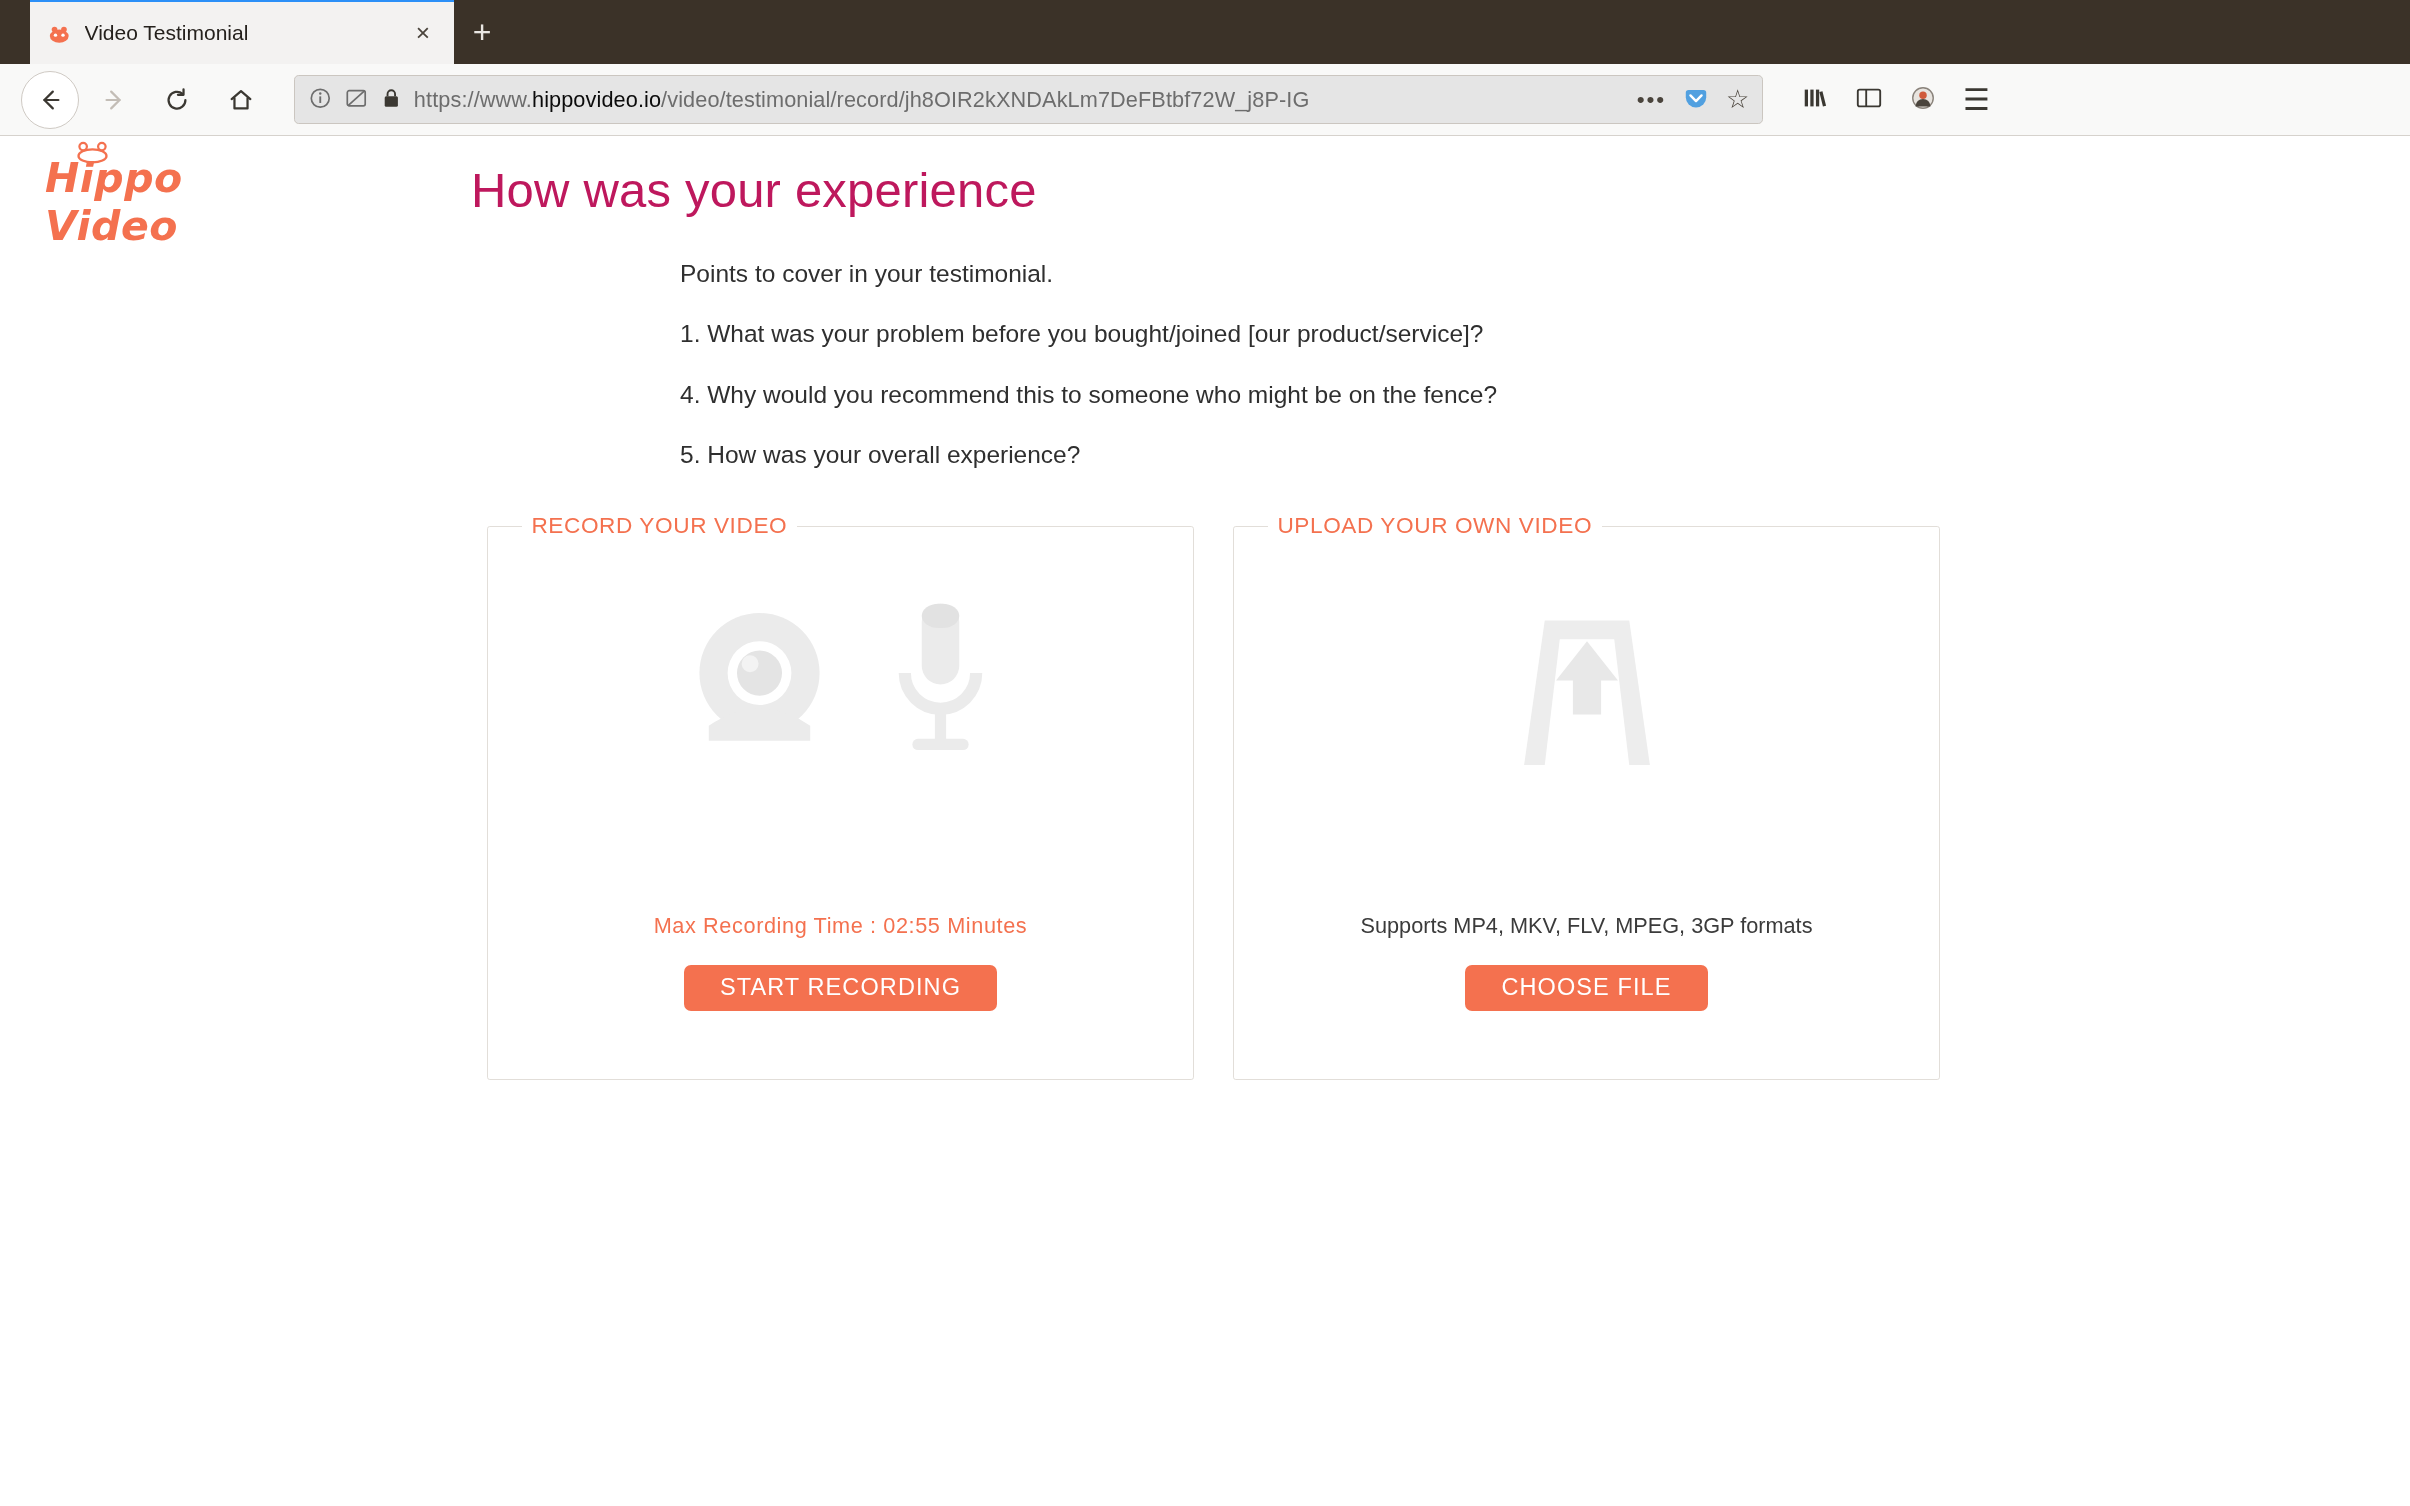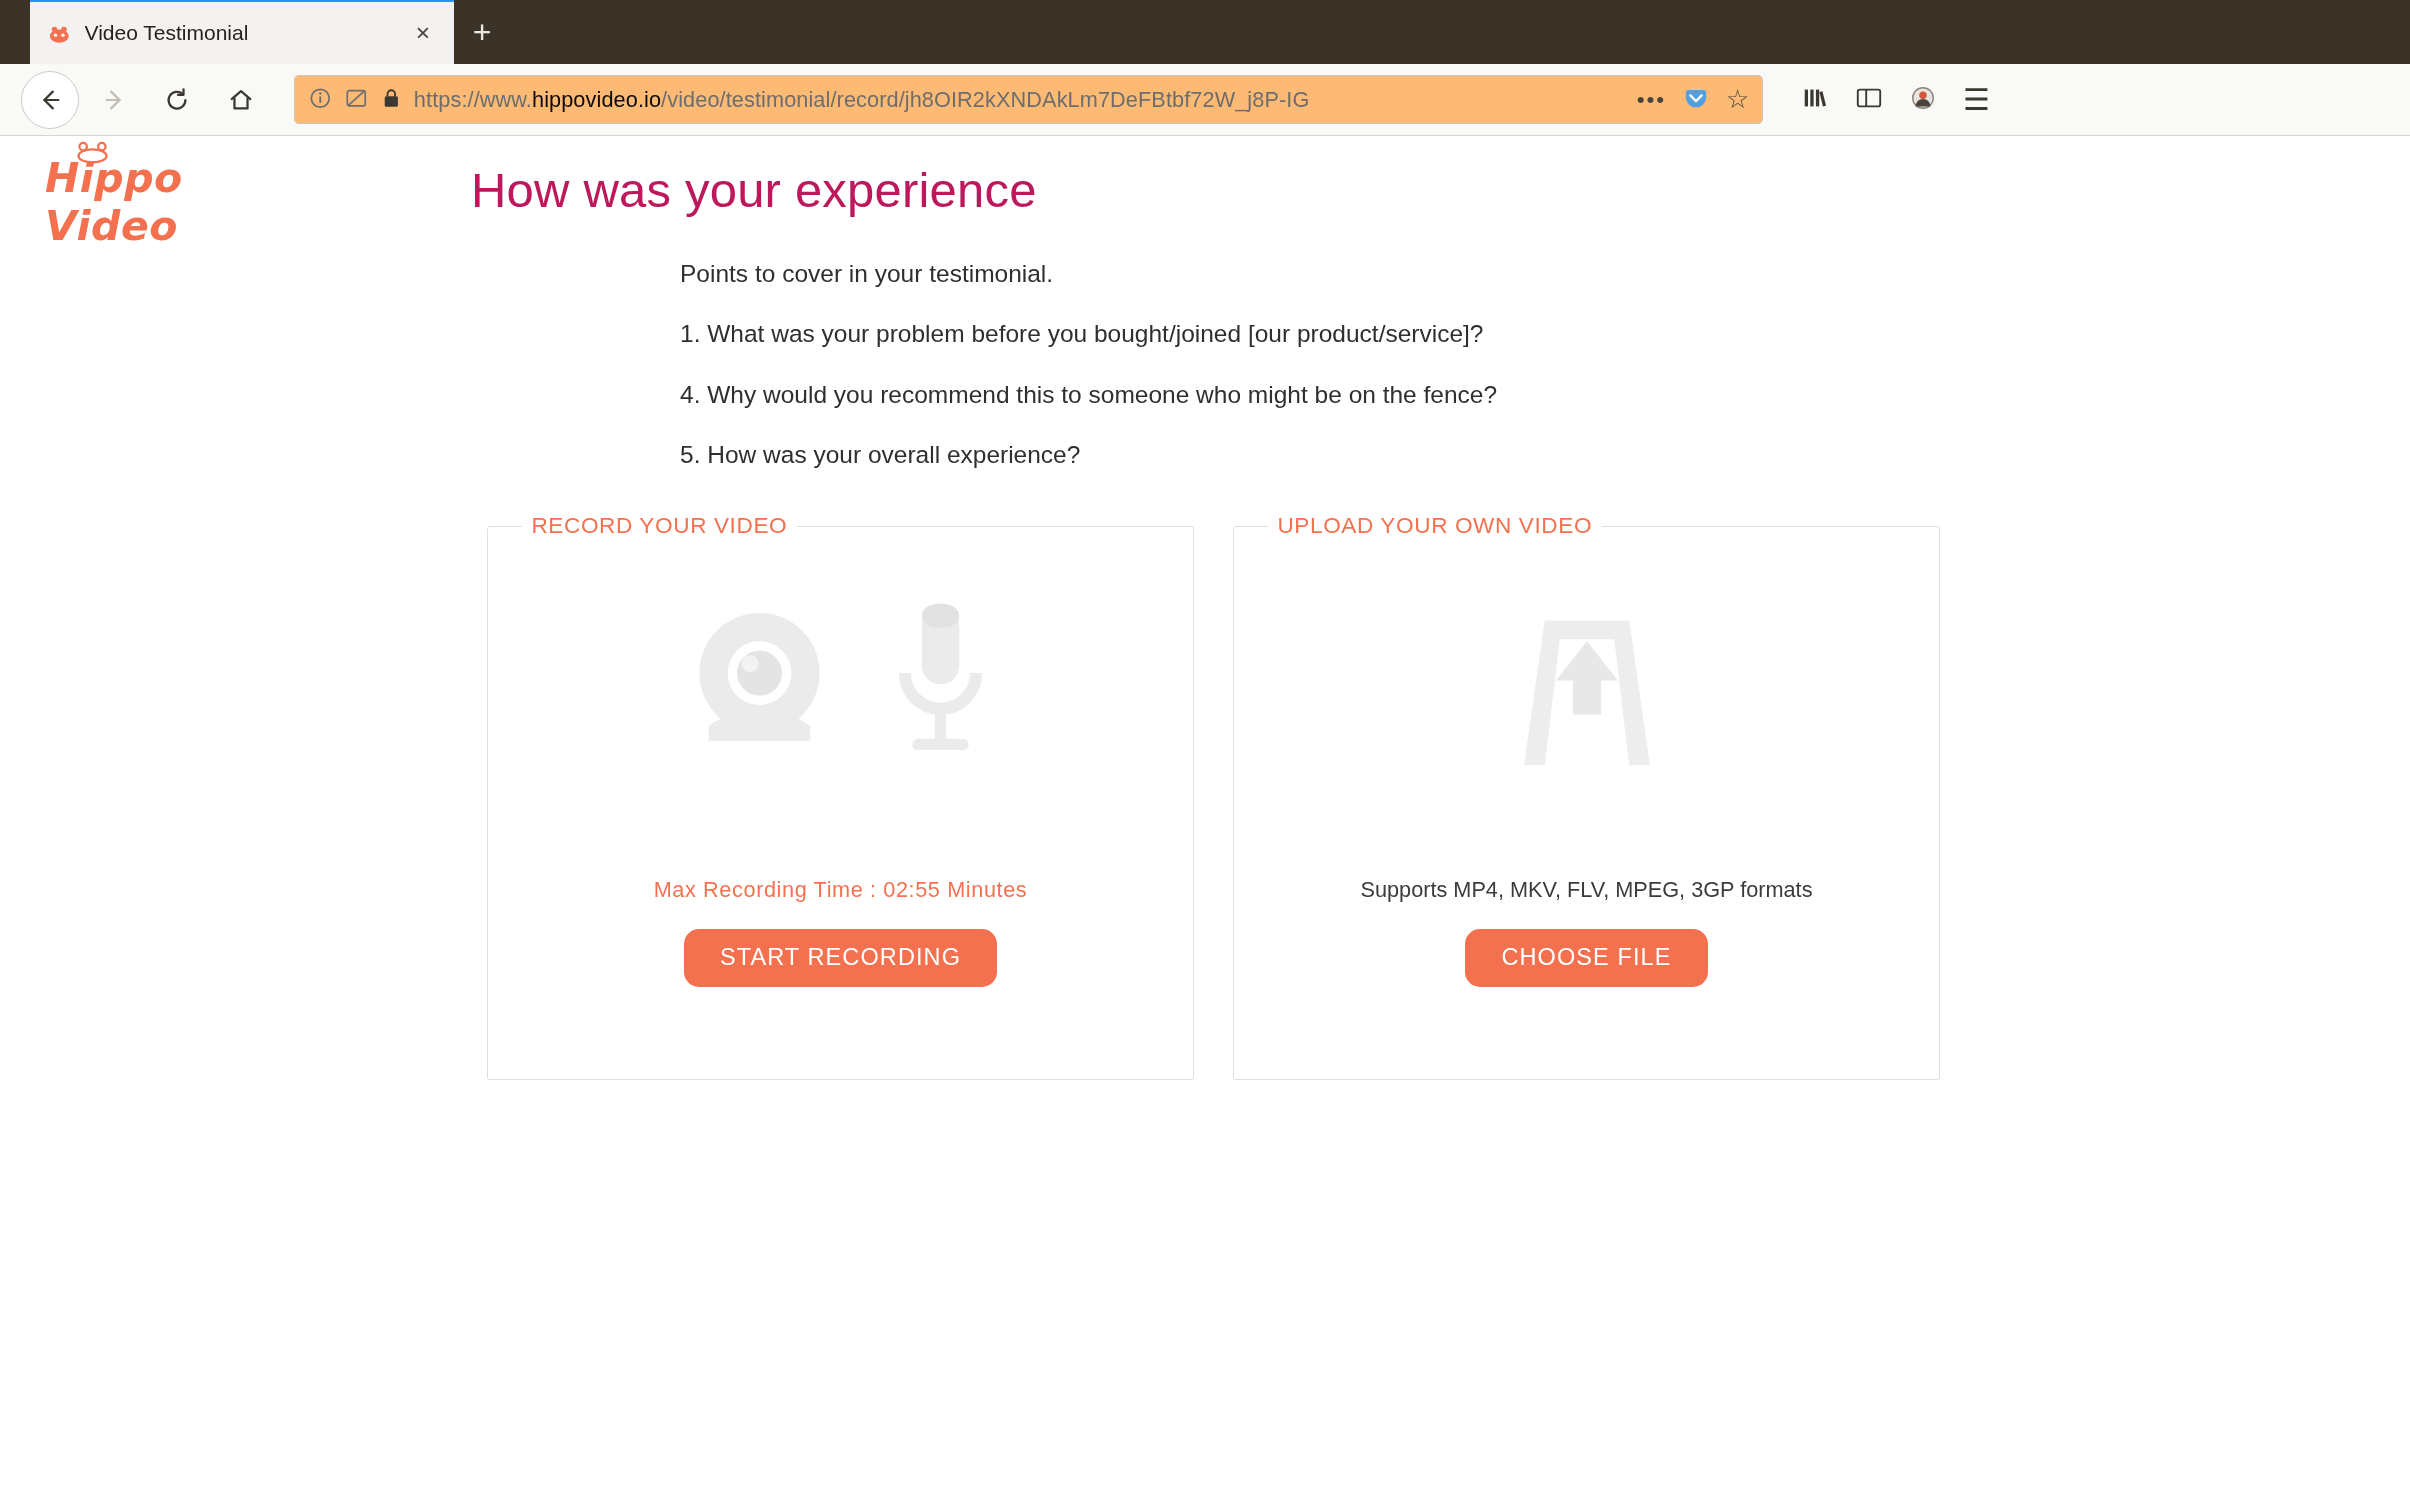--- a/index.html
+++ b/index.html
@@ -69,21 +69,21 @@
     color: #3b3832;
     border-radius: 50%;
   }
   .navbtn.back { border: 1.9px solid #cfcac4; background: #fff; }
   .navbtn.fwd { color: #c3bdb6; }
 
   .urlbar {
     flex: 1 1 auto;
     height: 49px;
     margin: 0 19px;
-    background: #fdba74;
+    background: #e5e5e5;
     border: 0.9px solid #cbc6c0;
     border-radius: 4.7px;
     display: flex; align-items: center;
     padding: 0 13px;
     gap: 11.3px;
     max-width: 1469px;
   }
   .url-icons { display:flex; align-items:center; gap:11.3px; flex:0 0 auto; }
   .url-text {
     flex: 1 1 auto;
@@ -171,30 +171,30 @@
     height: 179px;
   }
   .panel-note {
     margin-top: auto;
     font-size: 21.7px;
   }
   .note-orange { color: #f4714f; letter-spacing: 0.6px; }
   .note-gray { color: #3b3b3b; }
   .cta {
     margin-top: 26px;
-    margin-bottom: 92px;
+    margin-bottom: 68px;
     background: #f4714f;
     color: #ffffff;
     border: none;
-    border-radius: 15px;
+    border-radius: 7px;
     font-size: 23.5px;
     letter-spacing: 1.1px;
     font-family: "Liberation Sans", sans-serif;
     padding: 0 36px;
-    height: 58px;
+    height: 46px;
     min-width: 235px;
     cursor: pointer;
   }
   .cta.narrow { min-width: 234px; }
 </style>
 </head>
 <body>
 
 <div class="browser">
 

